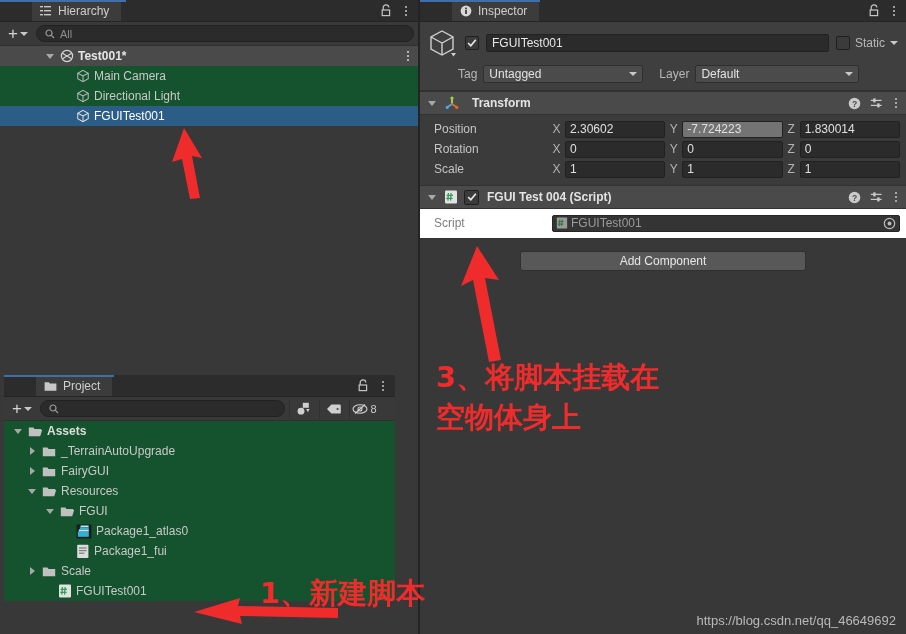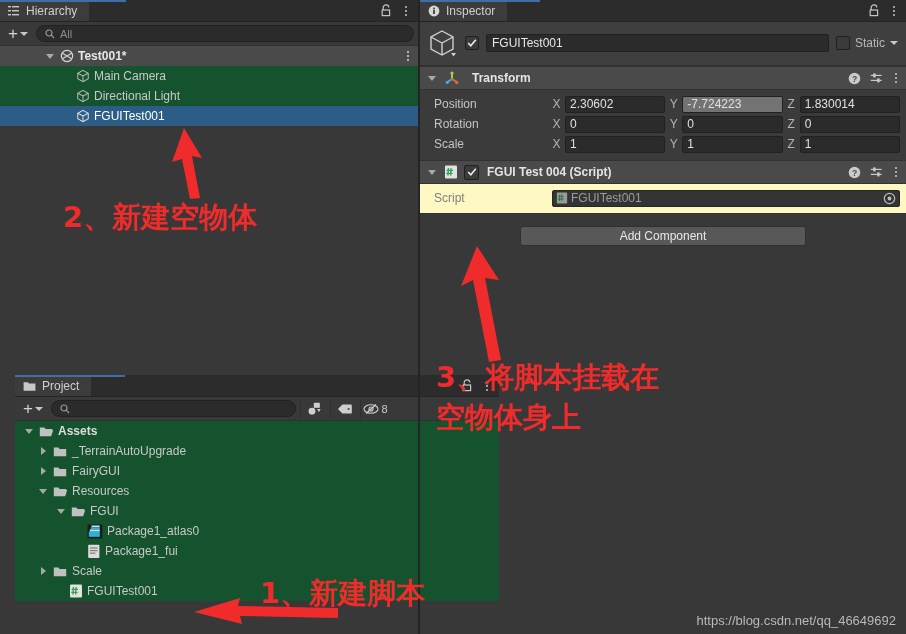--- a/index.html
+++ b/index.html
@@ -19,21 +19,21 @@
     height: 22px; background: #2c2c2c; position: relative;
     border-bottom: 1px solid #242424;
     display: flex; align-items: flex-end;
   }
   .tabbar .accent {
     position: absolute; left: 0; top: 0; height: 2px; width: 126px; background: #3f6ea8;
   }
   .tab {
     height: 21px; background: #3c3c3c; display: flex; align-items: center;
     padding: 0 12px 0 8px; gap: 6px; border-top-left-radius: 3px; border-top-right-radius: 3px;
-    color: #cfcfcf; font-size: 12px; white-space: nowrap;
+    color: #cfcfcf; font-size: 12px; white-space: nowrap; margin-left: 32px;
   }
   .tab .tab-label { font-size: 12px; }
   .tabbar .chrome-right {
     margin-left: auto; display: flex; align-items: center; gap: 10px;
     padding-right: 8px; height: 21px;
   }
   .ico { display: inline-block; line-height: 0; }
   .kebab { display: flex; flex-direction: column; gap: 2px; padding: 0 3px; }
   .kebab i { width: 2px; height: 2px; background: #c6c6c6; border-radius: 50%; display: block; }
 
@@ -114,21 +114,21 @@
   .vrow { display: flex; align-items: center; height: 20px; gap: 0; }
   .vrow .vname { width: 126px; color: #c4c4c4; font-size: 12px; padding-left: 8px; }
   .axis { display: flex; align-items: center; flex: 1; gap: 4px; }
   .axis .ax { color: #b4b4b4; width: 9px; text-align: center; font-size: 12px; }
   .numf {
     flex: 1; height: 17px; background: #2b2b2b; border: 1px solid #212121; border-radius: 2px;
     display: flex; align-items: center; padding: 0 4px; color: #e0e0e0; font-size: 12px; overflow: hidden;
   }
   .numf.lit { background: #737373; }
 
-  .script-body { background: #fef9c3; padding: 4px 6px 5px 6px; border-bottom: 1px solid #323232; }
+  .script-body { background: #ffffff; padding: 4px 6px 5px 6px; border-bottom: 1px solid #323232; }
   .srow { display: flex; align-items: center; height: 20px; }
   .srow .sname { width: 126px; color: #7e7e7e; padding-left: 8px; font-size: 12px; }
   .objfield {
     flex: 1; height: 17px; background: #343434; border: 1px solid #262626; border-radius: 2px;
     display: flex; align-items: center; padding: 0 3px; gap: 3px; color: #9b9b9b; font-size: 12px;
   }
   .objfield .oname { flex: 1; }
   .addcomp-wrap { background: #383838; padding: 12px 0 0 0; display: flex; justify-content: center; }
   .addcomp {
     width: 286px; height: 20px; background: #585858; border: 1px solid #303030; border-radius: 3px;
@@ -295,20 +295,32 @@
           <svg class="mk" viewBox="0 0 10 10">
               <path d="M1.2 5 L3.8 7.8 L8.8 1.8" fill="none" stroke="#e8e8e8" stroke-width="1.7"></path>
             </svg>
         </span>
         <span class="namefield">
           <span>FGUITest001</span>
         </span>
         <span class="static-wrap">
           <span class="static-chk"></span>
           <span class="lbl">Static</span>
+          <span class="caret-dn"></span>
+        </span>
+      </div>
+      <div class="insp-line2">
+        <span class="lbl">Tag</span>
+        <span class="dd dd-tag">
+          <span class="sp">Untagged</span>
+          <span class="caret-dn"></span>
+        </span>
+        <span class="lbl" style="margin-left:10px;">Layer</span>
+        <span class="dd dd-layer">
+          <span class="sp">Default</span>
           <span class="caret-dn"></span>
         </span>
       </div>
     </div>
 
     <div class="comp-head">
       <span class="tri">
           <span class="t-dn"></span>
         </span>
       <span class="ico">
@@ -459,21 +471,21 @@
       </div>
     </div>
 
     <div class="addcomp-wrap">
       <div class="addcomp">
         <span>Add Component</span>
       </div>
     </div>
   </div>
 
-  <div class="panel" style="left:15px;top:375px;width:484px;height:259px;">
+  <div class="panel" style="left:4px;top:375px;width:391px;height:259px;">
     <div class="tabbar">
       <div class="accent" style="width:110px;background:#3f6ea8;"></div>
       <div class="tab">
         <span class="ico">
           <svg width="13" height="12" viewBox="0 0 13 12">
             <path d="M0.6 2.2 h4.2 l1.1 1.4 h6.5 v7.2 h-11.8 z" fill="#c8c8c8"></path>
           </svg>
         </span>
         <span class="tab-label">Project</span>
       </div>
@@ -663,19 +675,18 @@
   <svg class="arrow" style="left:150px;top:128px;width:80px;height:72px;" viewBox="0 0 80 72">
     <path d="M44 70 L36 28 L46 30 L28 0 L16 34 L26 31 L34 71 Z" fill="#ef2b2b" transform="translate(6,0)"></path>
   </svg>
   <svg class="arrow" style="left:455px;top:244px;width:70px;height:120px;" viewBox="0 0 70 120">
     <path d="M34 118 L18 36 L6 42 L22 2 L44 36 L30 34 L46 116 Z" fill="#ef2b2b"></path>
   </svg>
   <svg class="arrow" style="left:190px;top:598px;width:150px;height:28px;" viewBox="0 0 150 28">
     <path d="M148 10 L48 8 L50 0 L4 14 L52 26 L50 18 L148 20 Z" fill="#ef2b2b"></path>
   </svg>
 
-  <div class="anno" style="left:63px;top:198px;font-size:29px;">2、新建空物体</div>
   <div class="anno" style="left:436px;top:358px;font-size:29px;">3、将脚本挂载在</div>
   <div class="anno" style="left:436px;top:398px;font-size:29px;">空物体身上</div>
   <div class="anno" style="left:260px;top:574px;font-size:29px;">1、新建脚本</div>
 
   <div class="wmark">https://blog.csdn.net/qq_46649692</div>
 </div>
 
 </body></html>

